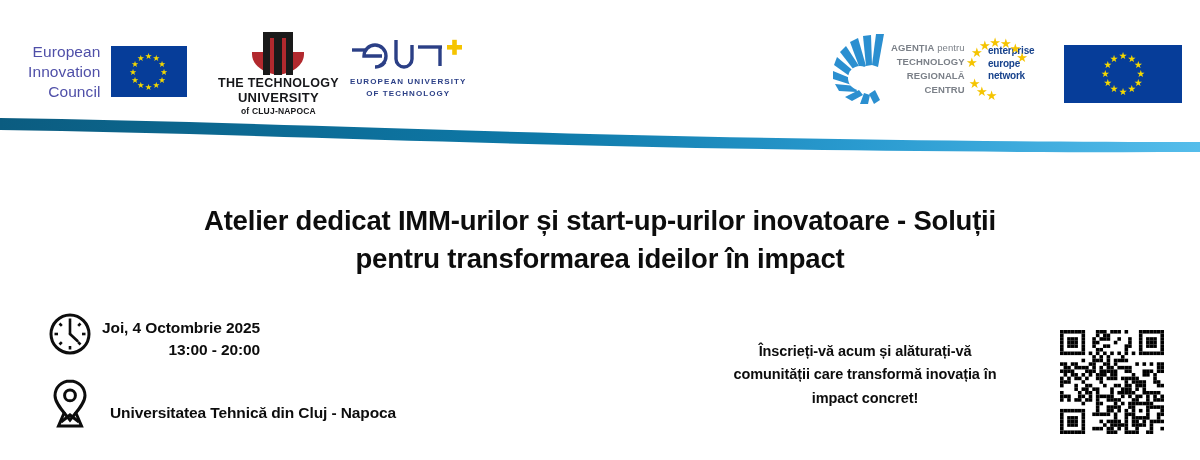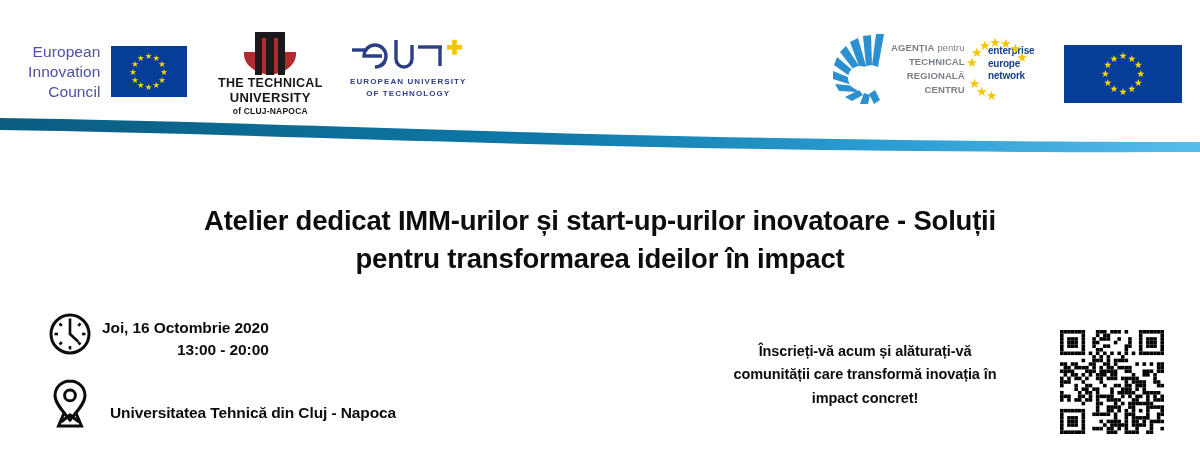--- a/index.html
+++ b/index.html
@@ -215,21 +215,21 @@
         <rect x="2" y="0" width="11" height="20" fill="#ffffff"></rect>
         <rect x="43" y="0" width="11" height="20" fill="#ffffff"></rect>
         <rect x="13" y="0" width="7" height="43" fill="#1a1a1a"></rect>
         <rect x="36" y="0" width="7" height="43" fill="#1a1a1a"></rect>
         <rect x="24" y="0" width="8" height="43" fill="#1a1a1a"></rect>
         <path d="M20 0 H36 V6 H20 Z" fill="#1a1a1a"></path>
         <path d="M24 33 C24 39 26 41 28 43 C30 41 32 39 32 33 Z" fill="#1a1a1a"></path>
       </svg>
     </div>
     <div class="tuc-name">
-      <div class="tuc-l1">THE TECHNICAL</div>
+      <div class="tuc-l1">THE TECHNOLOGY</div>
       <div class="tuc-l2">UNIVERSITY</div>
       <div class="tuc-l3">of CLUJ-NAPOCA</div>
     </div>
   </div>
 
   <div class="logo-group eut">
     <div class="eut-mark">
       <svg viewBox="0 0 112 36" width="112" height="36" aria-hidden="true">
         <g fill="none" stroke="#2b3f86" stroke-width="3.4">
           <line x1="0" y1="14" x2="14" y2="14"></line>
@@ -261,21 +261,21 @@
           <path d="M7 58 L3 51 L24 53 L25 59 Z"></path>
           <path d="M20 68 L13 64 L27 57 L31 62 Z"></path>
           <path d="M36 71 L28 71 L32 60 L38 62 Z"></path>
           <path d="M48 67 L42 71 L37 61 L43 57 Z"></path>
         </g>
         <circle cx="28" cy="45" r="12" fill="#ffffff"></circle>
       </svg>
     </div>
     <div class="adr-text">
       <div><span>AGENȚIA</span><span class="thin"> pentru</span></div>
-      <div>TECHNICAL</div>
+      <div>TECHNOLOGY</div>
       <div>REGIONALĂ</div>
       <div>CENTRU</div>
     </div>
   </div>
 
   <div class="logo-group een">
     <div class="een-mark" id="een-mark">
       <div class="een-words">enterprise
 europe
 network</div>
@@ -345,21 +345,21 @@
           <line x1="32.5" y1="11.5" x2="30.2" y2="13.8"></line>
           <line x1="13.8" y1="30.2" x2="11.5" y2="32.5"></line>
         </g>
         <g stroke="#0d0d0d" stroke-width="2.6" stroke-linecap="round">
           <line x1="22" y1="22" x2="22" y2="10.5"></line>
           <line x1="22" y1="22" x2="29.5" y2="29"></line>
         </g>
       </svg>
     </div>
     <div class="info-text">
-      <div class="line1">Joi, 16 Octombrie 2020</div>
+      <div class="line1">Joi, 4 Octombrie 2025</div>
       <div class="line2">13:00 - 20:00</div>
     </div>
   </div>
 
   <div class="info-row row-venue">
     <div class="info-icon">
       <svg viewBox="0 0 44 52" width="44" height="52" aria-hidden="true">
         <path d="M22 4 C13.4 4 7 10.6 7 18.6 C7 27 16.5 36 22 43 C27.5 36 37 27 37 18.6 C37 10.6 30.6 4 22 4 Z" fill="none" stroke="#0d0d0d" stroke-width="3"></path>
         <circle cx="22" cy="18.4" r="5.4" fill="none" stroke="#0d0d0d" stroke-width="3"></circle>
         <path d="M16.5 35 L10.5 49 H33.5 L27.5 35" fill="none" stroke="#0d0d0d" stroke-width="3" stroke-linejoin="miter"></path>

